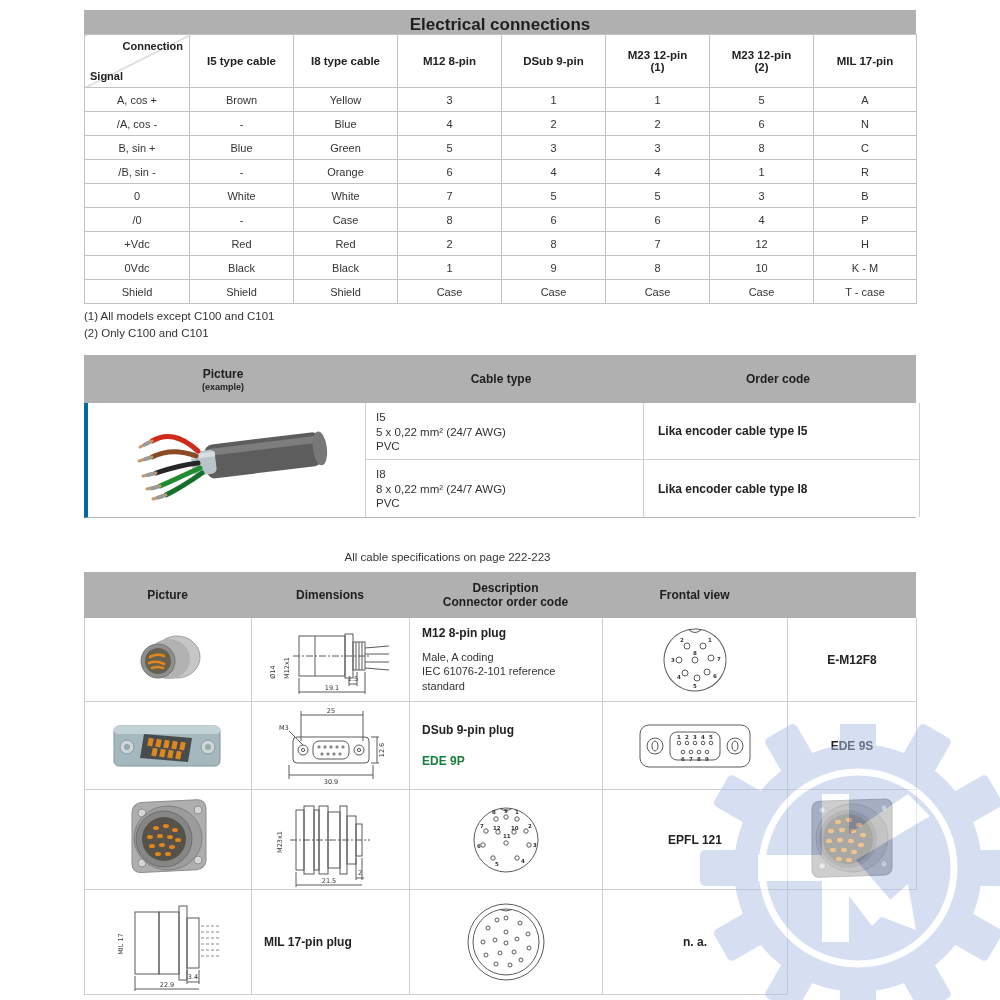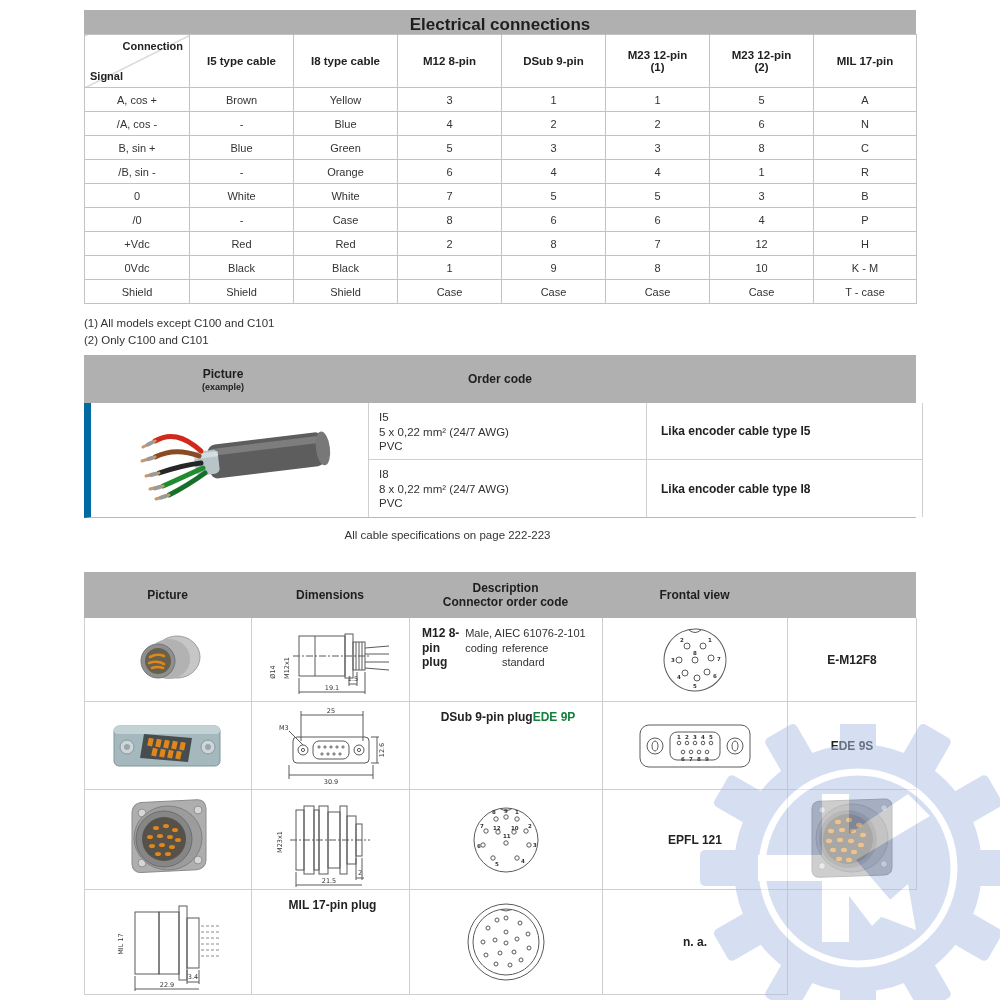--- a/index.html
+++ b/index.html
@@ -31,62 +31,62 @@
   .corner {
     position:relative; overflow:hidden;
     background-image:linear-gradient(to bottom right,
       transparent calc(50% - 0.6px), #bdbdbd calc(50% - 0.6px),
       #bdbdbd calc(50% + 0.6px), transparent calc(50% + 0.6px)) !important;
   }
   .corner .ct { position:absolute; top:5px; right:6px; font-size:11px; font-weight:bold; }
   .corner .cb { position:absolute; bottom:5px; left:5px; font-size:11px; font-weight:bold; }
   .colsub { display:block; font-weight:bold; }
 
-  .footnotes { left:84px; top:315px; font-size:11.5px; color:#333; line-height:16.5px; }
+  .footnotes { left:84px; top:308px; font-size:11.5px; color:#333; line-height:16.5px; }
 
   
   .t2head {
     left:84px; top:355px; width:832px; height:48px; background:#b0b0b0;
     display:flex; color:#1e1e1e;
   }
   .t2head .hc { display:flex; flex-direction:column; align-items:center; justify-content:center;
     font-size:12px; font-weight:bold; }
   .t2head .hc .sub { font-size:9px; font-weight:bold; margin-top:1px; }
   .w278 { width:278px; } .w276 { width:276px; }
   .t2body {
     left:84px; top:403px; width:832px; position:absolute;
     display:grid; grid-template-columns:278px 278px 276px; grid-template-rows:57px 57px;
-    border-left:7px solid #0369a1; border-bottom:1px solid #b8b8b8;
+    border-left:4px solid #0369a1; border-bottom:1px solid #b8b8b8;
   }
   .t2body > div { border-right:1px solid #cfcfcf; }
   .t2pic { grid-row:1/3; display:flex; align-items:center; justify-content:center; }
   .t2type { padding:7px 0 0 10px; font-size:11.5px; line-height:14.5px; color:#333; border-bottom:1px solid #cfcfcf; }
   .t2type.last { border-bottom:none; }
   .t2order { display:flex; align-items:center; padding-left:14px; font-size:12px; font-weight:bold;
     color:#222; border-bottom:1px solid #cfcfcf; }
   .t2order.last { border-bottom:none; }
-  .cablenote { left:84px; top:529px; width:727px; text-align:center; font-size:11.5px; color:#333; }
+  .cablenote { left:84px; top:551px; width:727px; text-align:center; font-size:11.5px; color:#333; }
 
   
   .t3head {
     left:84px; top:572px; width:832px; height:46px; background:#b0b0b0;
     display:flex; color:#1e1e1e;
   }
   .t3head .hc { display:flex; flex-direction:column; align-items:center; justify-content:center;
     font-size:12px; font-weight:bold; line-height:14px; text-align:center; }
   .cw1{width:167px;} .cw2{width:158px;} .cw3{width:193px;} .cw4{width:185px;} .cw5{width:129px;}
   .t3body {
     left:84px; top:618px; width:832px; position:absolute;
     display:grid; grid-template-columns:167px 158px 193px 185px 129px;
     grid-template-rows:84px 88px 100px 105px;
     border-left:1px solid #cfcfcf;
   }
   .t3body > div { border-right:1px solid #cfcfcf; border-bottom:1px solid #cfcfcf; }
   .cell-c { display:flex; align-items:center; justify-content:center; }
-  .desc { display:flex; flex-direction:row; justify-content:center; padding:8px 8px 8px 12px;
+  .desc { display:flex; flex-direction:column; justify-content:center; padding:8px 8px 8px 12px;
     font-size:11px; line-height:14.5px; color:#333; }
   .desc .title { font-size:12px; font-weight:bold; color:#222; }
   .desc .gap { height:16px; }
   .desc .order { font-size:12px; font-weight:bold; color:#15803d; }
   .mating { font-size:12px; font-weight:bold; color:#222; }
 
   
   svg text { font-family:"DejaVu Sans", sans-serif; fill:#333; }
   .lineart { stroke:#5a5a5a; stroke-width:1; fill:none; }
   .dimtxt { font-size:6.5px; }
@@ -223,20 +223,23 @@
 <div class="abs footnotes">
   <div>(1) All models except C100 and C101</div>
   <div>(2) Only C100 and C101</div>
 </div>
 
 <div class="abs t2head">
   <div class="hc w278">
     <span>Picture</span>
     <span class="sub">(example)</span>
   </div>
+  <div class="hc w278">
+      <span>Cable type</span>
+    </div>
   <div class="hc w276">
       <span>Order code</span>
     </div>
 </div>
 <div class="t2body">
   <div class="t2pic">
     <svg width="210" height="106" viewBox="0 0 210 106">
       <g transform="rotate(-7 120 55)">
         <rect x="84" y="34" width="116" height="34" rx="8" fill="#5d5d5d"></rect>
         <rect x="86" y="38" width="112" height="7" rx="3" fill="#8b8b8b" opacity="0.7"></rect>

